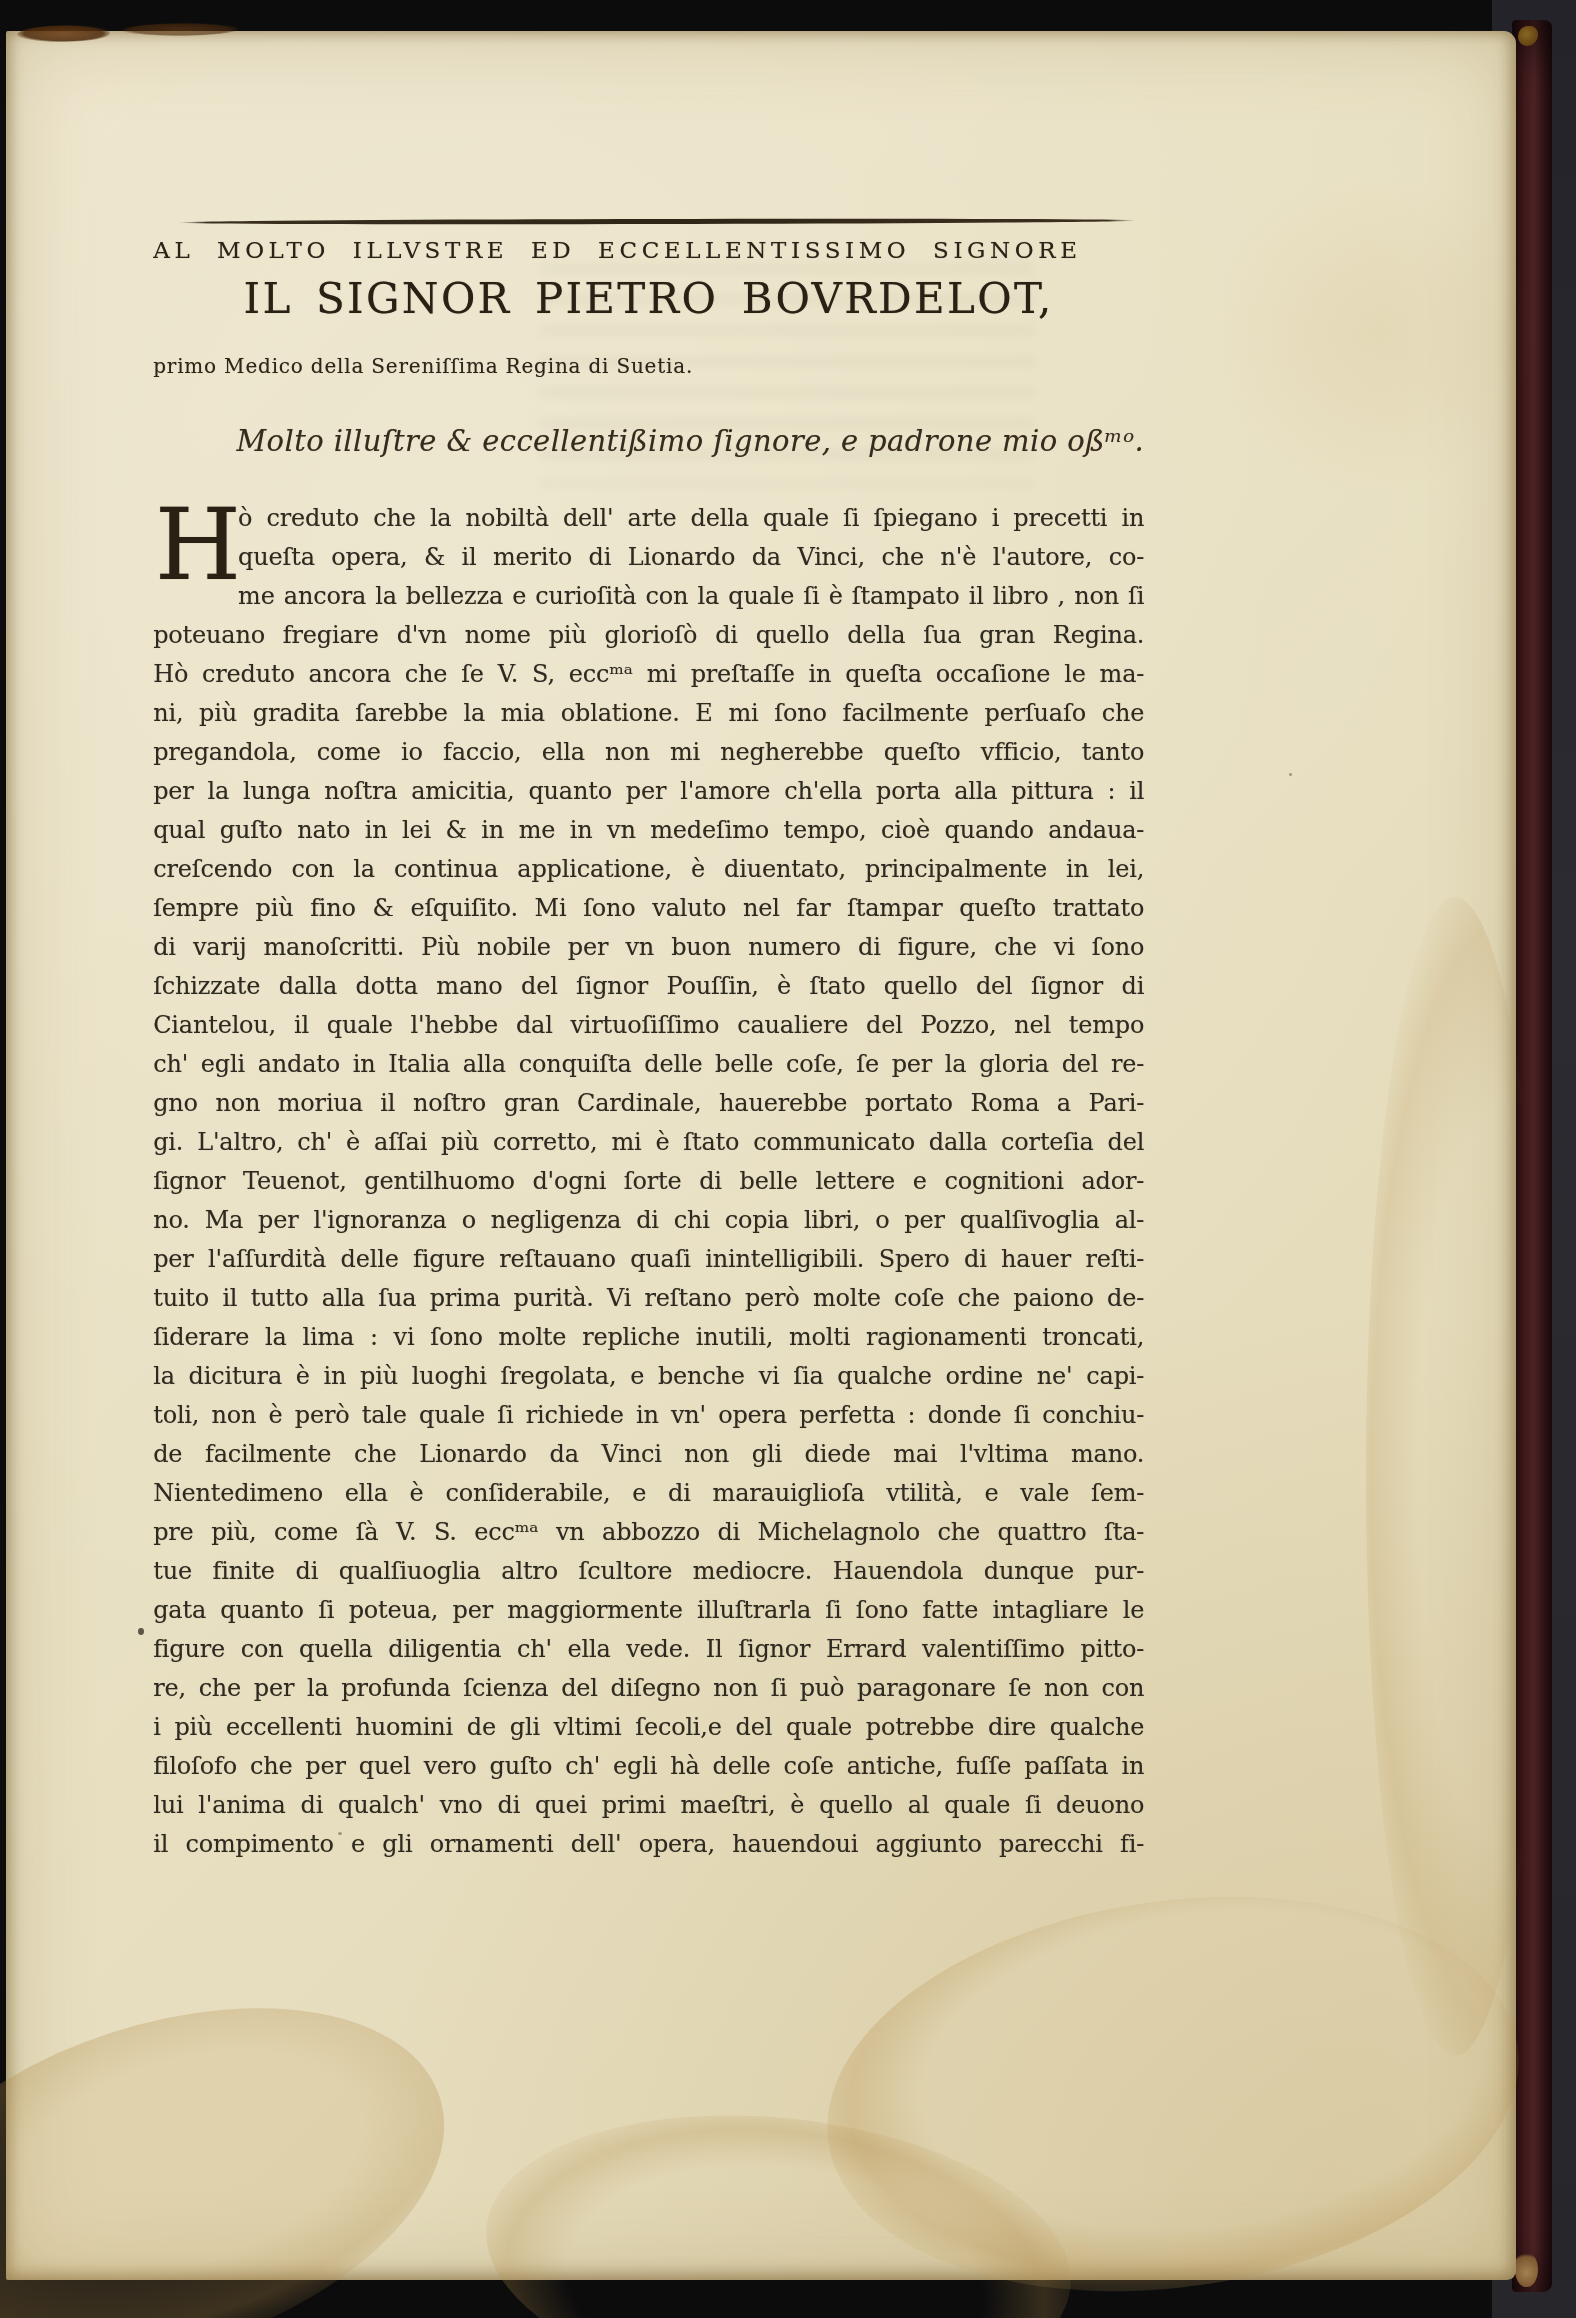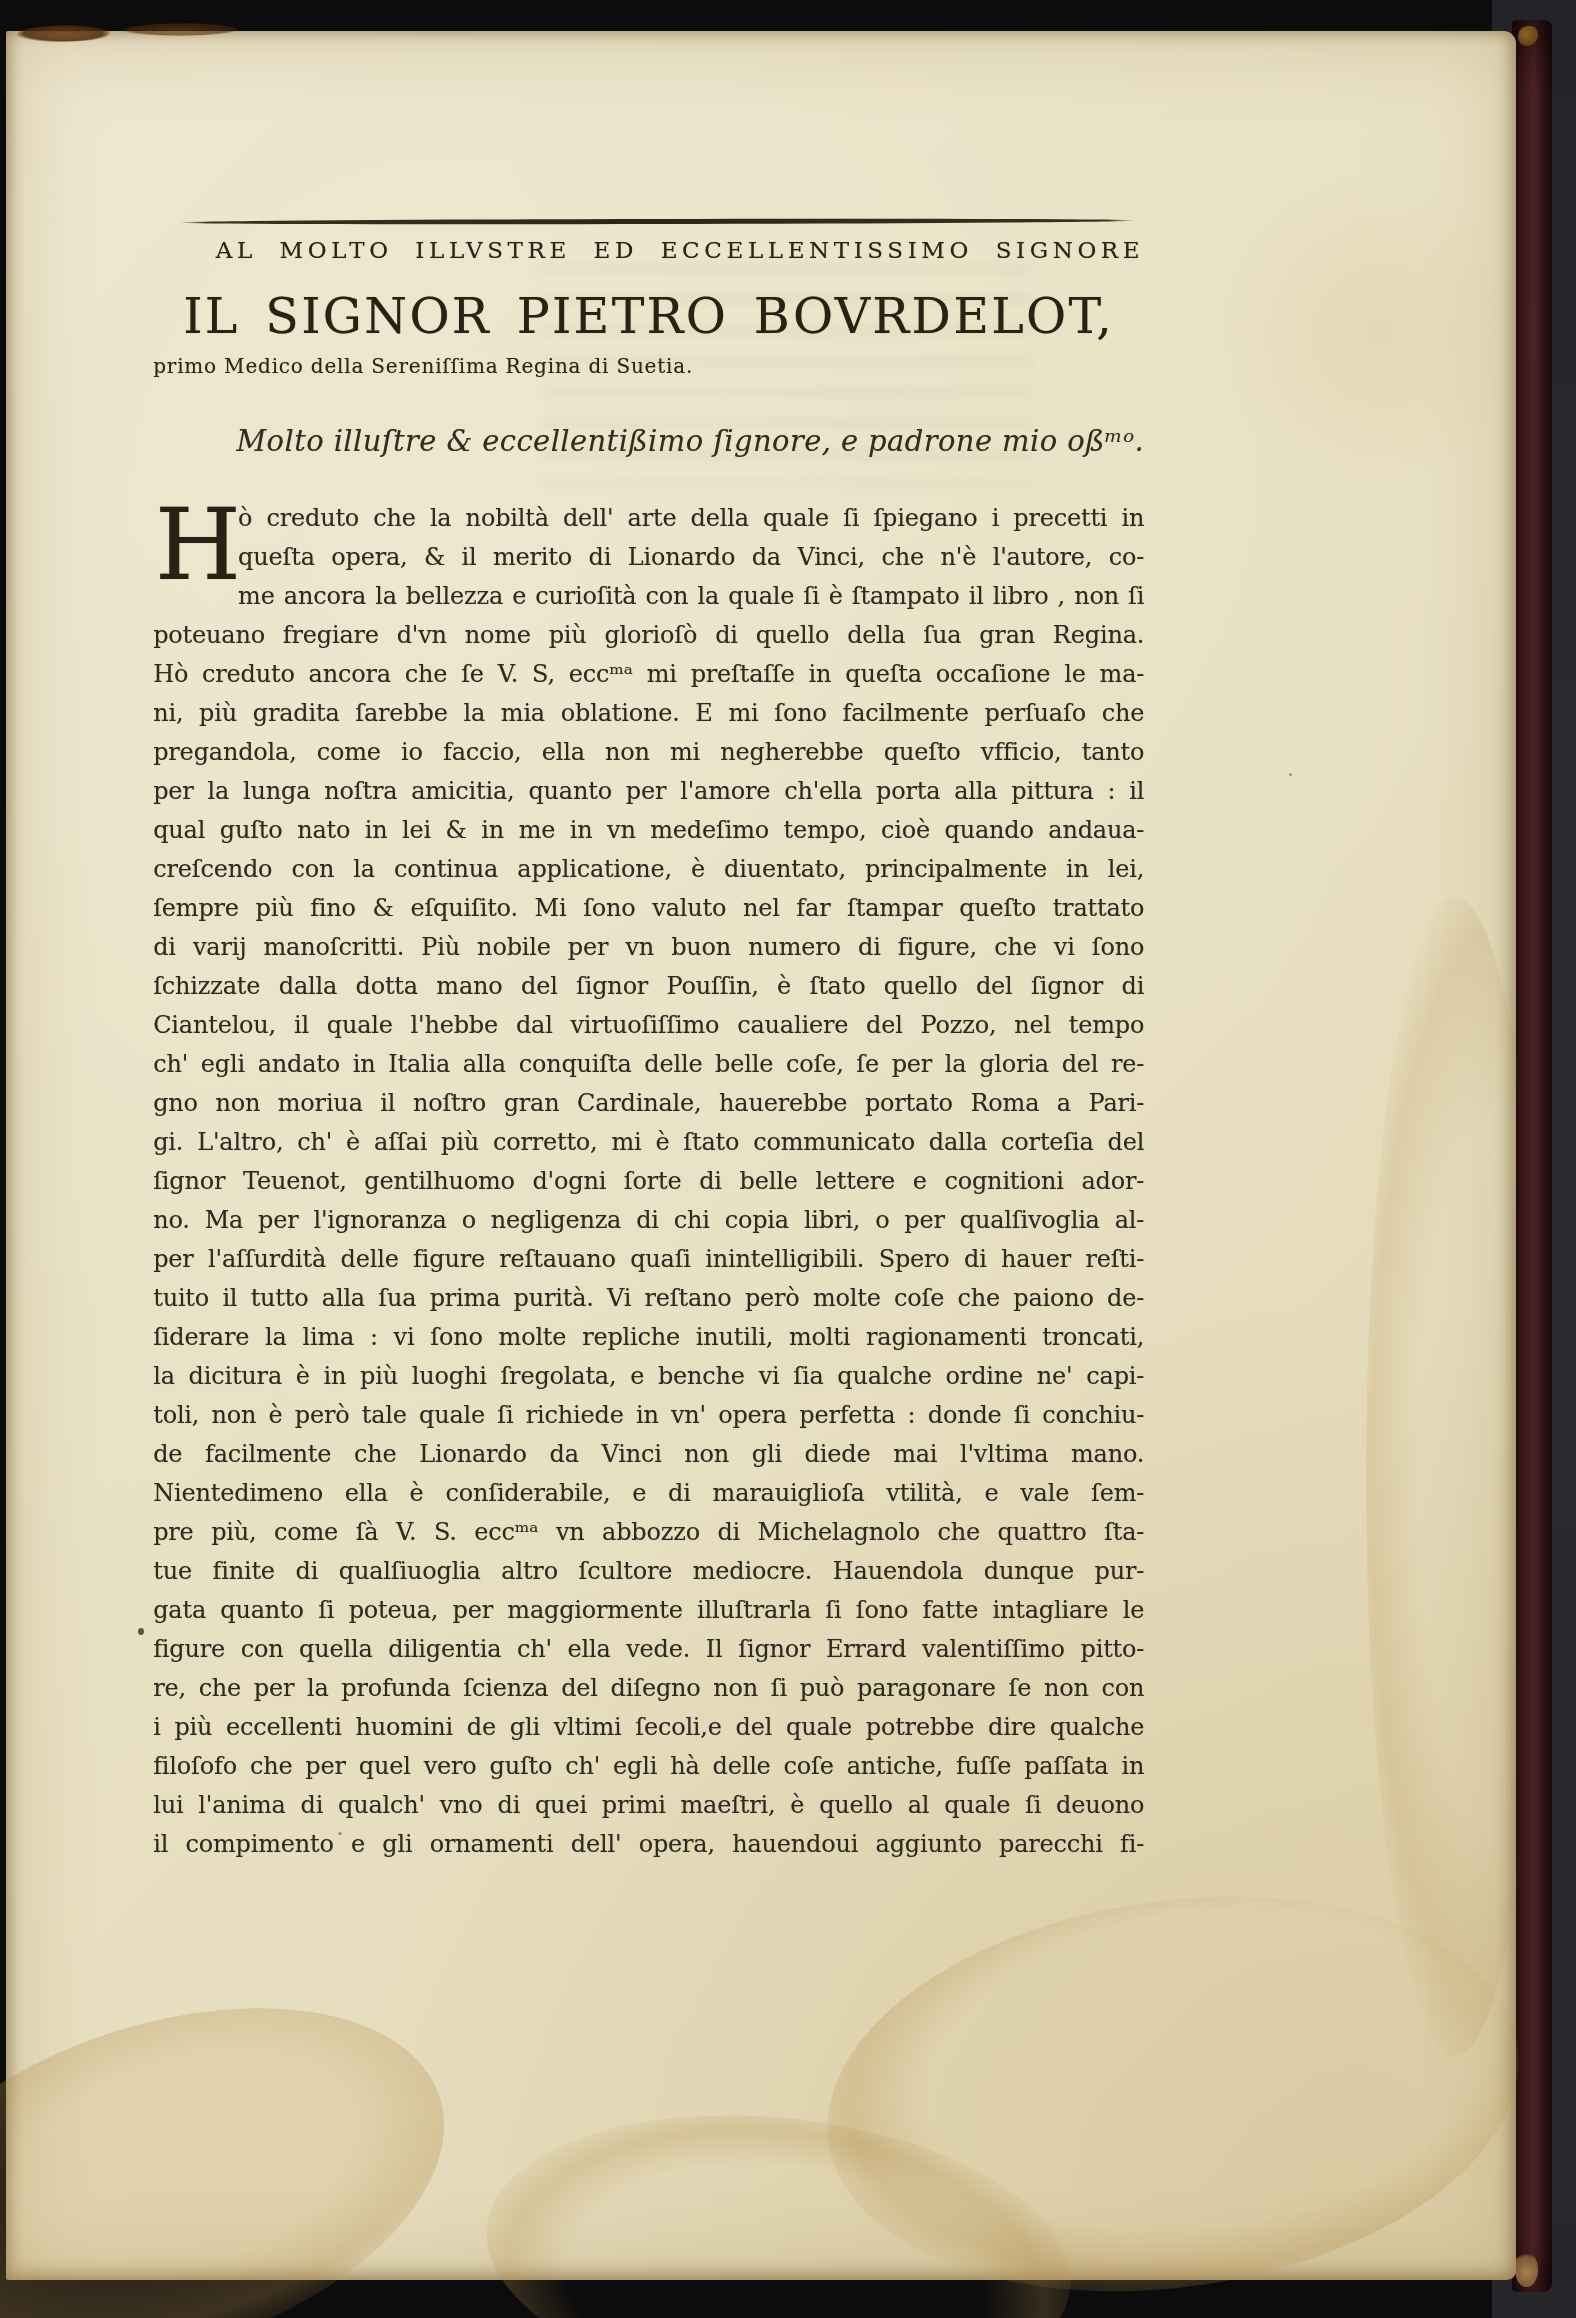--- a/index.html
+++ b/index.html
@@ -81,27 +81,27 @@
     filter:blur(4.6px);opacity:.45;
   }
   .rule{
     position:absolute;left:172px;top:188px;width:958px;height:5.4px;
     background:linear-gradient(to right, rgba(58,47,31,0) 0%, #3a2f1f 3%, #2f2517 50%, #3a2f1f 97%, rgba(58,47,31,0) 100%);
     border-radius:100%/5.4px;
     transform:rotate(-.12deg);
   }
   .col{position:absolute;left:147px;width:991px;}
   .kicker{
-    top:206px;text-align:right;
+    top:206px;text-align:left;
     font-size:23px;letter-spacing:4.6px;word-spacing:10.8px;
     color:#2c2318;text-shadow:0 0 0.8px rgba(44,35,24,.45);
   }
   .title{
-    top:257px;text-align:center;
-    font-size:49px;letter-spacing:2.3px;word-spacing:7.7px;
+    top:243px;text-align:center;
+    font-size:42px;letter-spacing:2.3px;word-spacing:7.7px;
     color:#2a2115;text-shadow:0 0 0.8px rgba(42,33,21,.5);
   }
   .subtitle{
     top:323px;text-align:left;
     font-size:20px;letter-spacing:0.8px;
     color:#2e2519;text-shadow:0 0 0.8px rgba(46,37,25,.4);
   }
   .salutation{
     top:393px;text-align:right;padding-right:36px;
     font-size:29px;font-style:italic;letter-spacing:0.4px;

